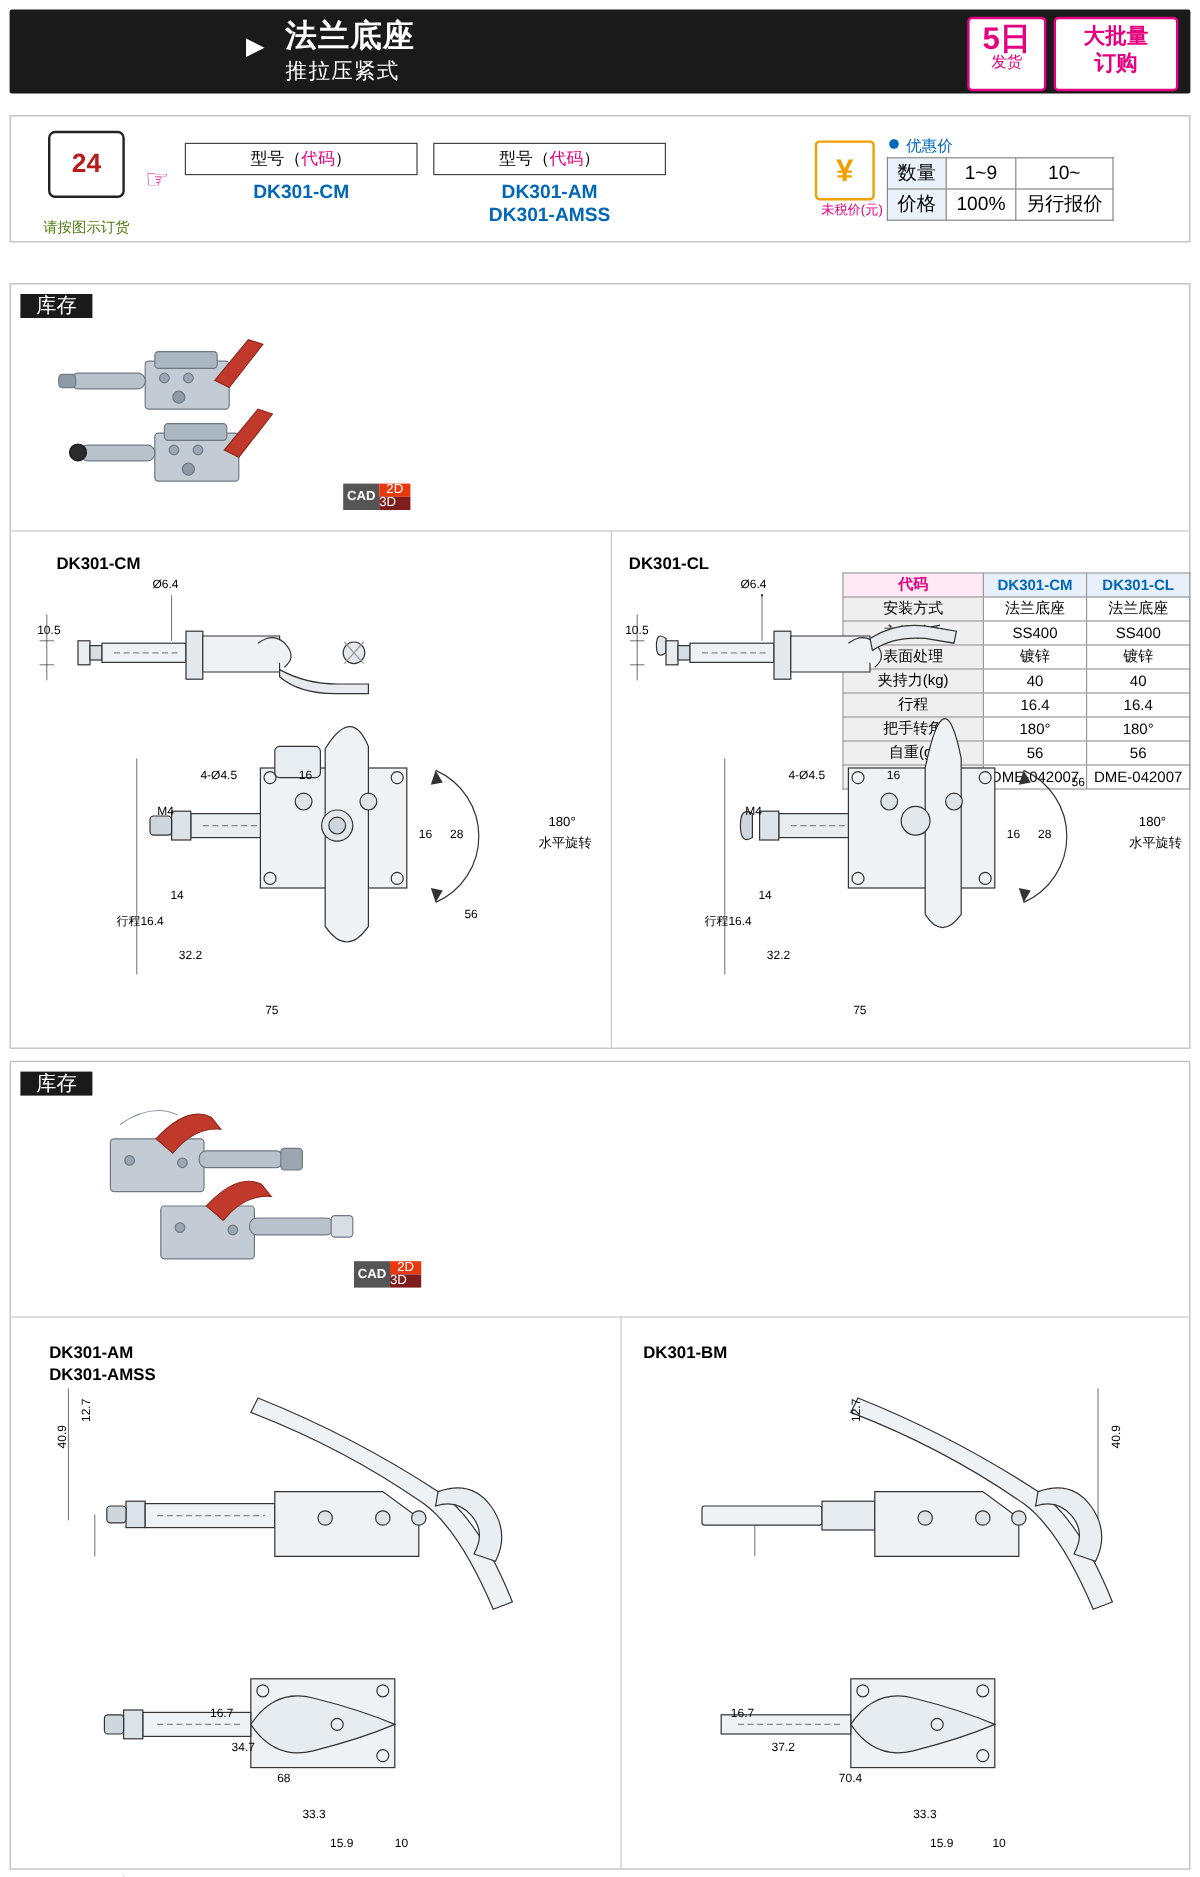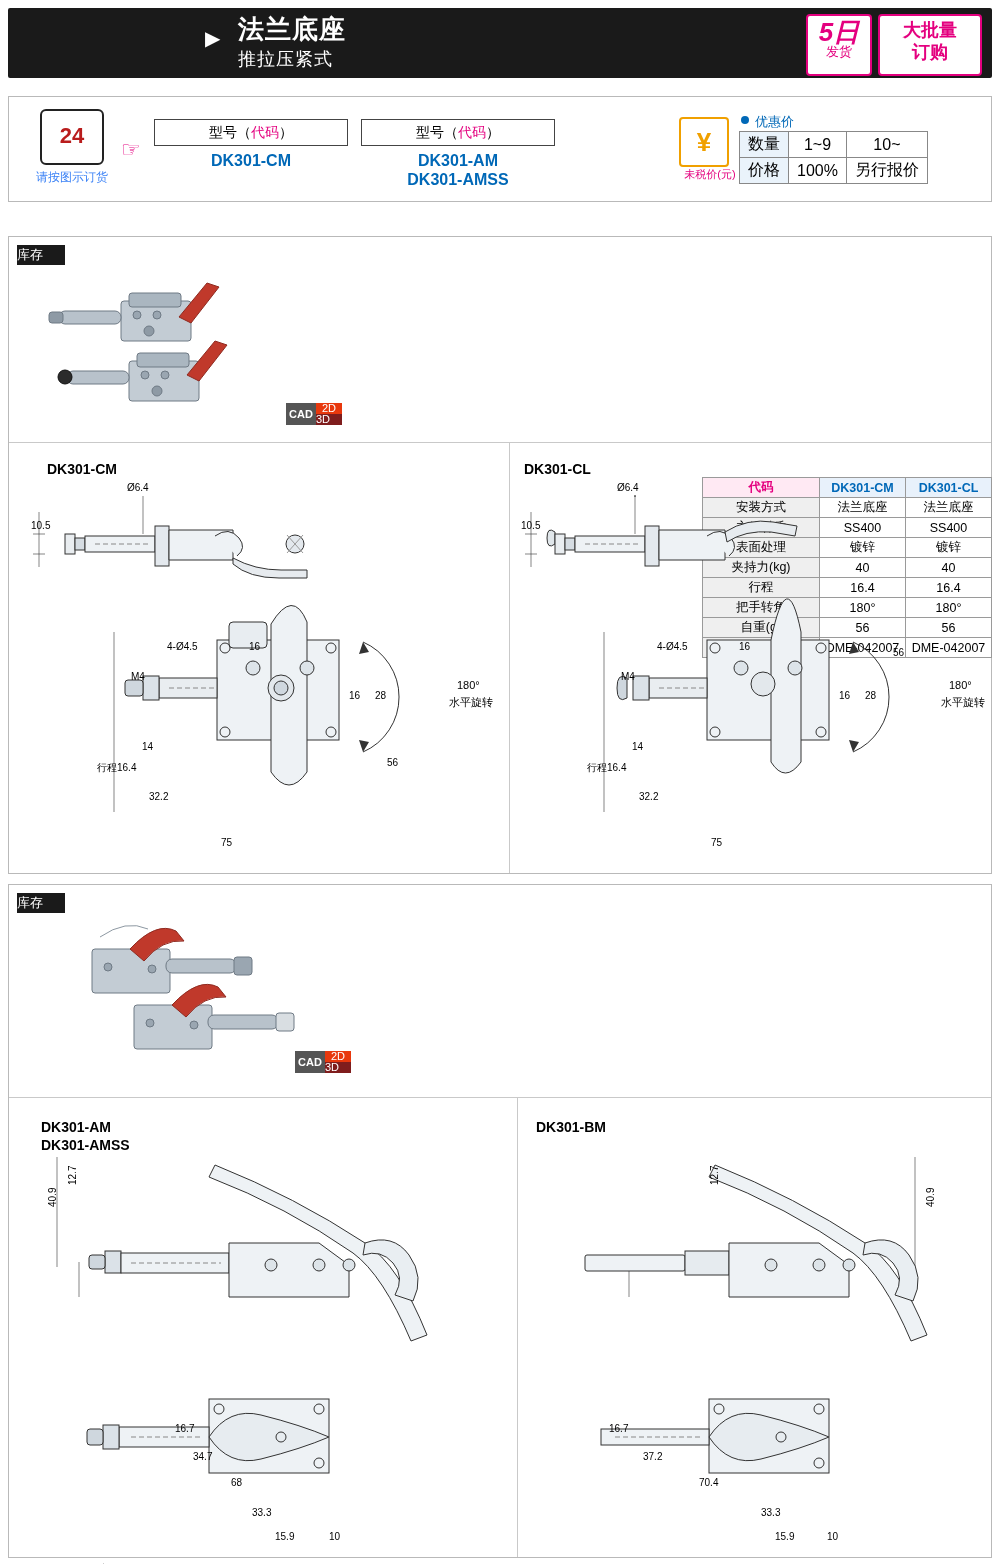--- a/index.html
+++ b/index.html
@@ -37,21 +37,21 @@
   }
   .hdr-sub2 {
     position:absolute; left:238px; top:47px;
     font-size:18px; color:#ffffff; letter-spacing:1px;
   }
   .badge-5day {
     position:absolute; right:128px; top:14px; width:62px; height:58px;
     border:2px solid #e4007f; border-radius:4px; background:#fff;
     color:#e4007f; text-align:center;
   }
-  .badge-5day .big { font-size:26px; font-weight:bold; line-height:26px; margin-top:3px;font-style:italic;}
+  .badge-5day .big { font-size:26px; font-weight:bold; line-height:26px; margin-top:3px;}
   .badge-5day .small { font-size:13px; line-height:14px; }
   .badge-bulk {
     position:absolute; right:18px; top:14px; width:100px; height:58px;
     border:2px solid #e4007f; border-radius:4px; background:#fff;
     color:#e4007f; text-align:center;
   }
   .badge-bulk .l1 { font-size:18px; font-weight:bold; line-height:22px; margin-top:3px;}
   .badge-bulk .l2 { font-size:18px; font-weight:bold; line-height:22px;}
 
   
@@ -60,21 +60,21 @@
     border:1px solid #b9b9b9; background:#fff;
   }
   .ob-phone {
     position:absolute; left:20px; top:12px; width:86px; height:80px; text-align:center;
   }
   .ob-phone .icon {
     width:60px; height:52px; margin:0 auto;
     border:2px solid #222; border-radius:6px;
     position:relative; font-size:22px; font-weight:bold; line-height:50px; color:#b91c1c;
   }
-  .ob-phone .cap { font-size:12px; margin-top:4px; color:#3b82f6;}
+  .ob-phone .cap { font-size:12px; margin-top:16px; color:#4d7c0f;}
   .ob-hand { position:absolute; left:112px; top:40px; font-size:22px; color:#e4007f;}
   .model-box {
     position:absolute; top:22px; width:194px; height:60px;
   }
   .model-box .mb-head {
     height:25px; border:1px solid #444; background:#fff;
     font-size:14px; text-align:center; line-height:25px;
   }
   .model-box .mb-head .code { color:#e4007f; }
   .model-box .mb-body {
@@ -95,22 +95,22 @@
   .price-tbl { position:absolute; left:60px; top:18px; border-collapse:collapse; font-size:16px;padding-left:44px;}
   .price-tbl td { border:1px solid #888; padding:2px 8px; text-align:center; height:16px;}
   .price-tbl .hd { background:#eaf3fb; }
 
   
   .section { position:absolute; left:8px; width:982px; border:1px solid #b9b9b9; background:#fff;}
   #sec1 { top:236px; height:636px;}
   #sec2 { top:884px; height:672px;}
 
   .stock-tag {
-    position:absolute; left:8px; top:8px; width:48px; height:20px;
-    background:#1a1a1a; color:#fff; font-size:13px; line-height:20px;
+    position:absolute; left:8px; top:8px; width:60px; height:20px;
+    background:#1a1a1a; color:#fff; font-size:17px; text-align:center; line-height:20px;
   }
   .cad-badge {
     position:absolute; width:56px; height:22px; font-size:11px;border-radius:10px;
   }
   .cad-badge .cad { position:absolute; left:0; top:0; width:30px; height:22px; background:#555; color:#fff; text-align:center; line-height:22px; font-weight:bold;}
   .cad-badge .b2d { position:absolute; left:30px; top:0; width:26px; height:11px; background:#e8380d; color:#fff; text-align:center; line-height:11px;}
   .cad-badge .b3d { position:absolute; left:30px; top:11px; width:26px; height:11px; background:#7f1d1d; color:#fff; text-align:left; line-height:11px;}
 
   
   .spec-tbl { position:absolute; border-collapse:collapse; font-size:12.5px;}

